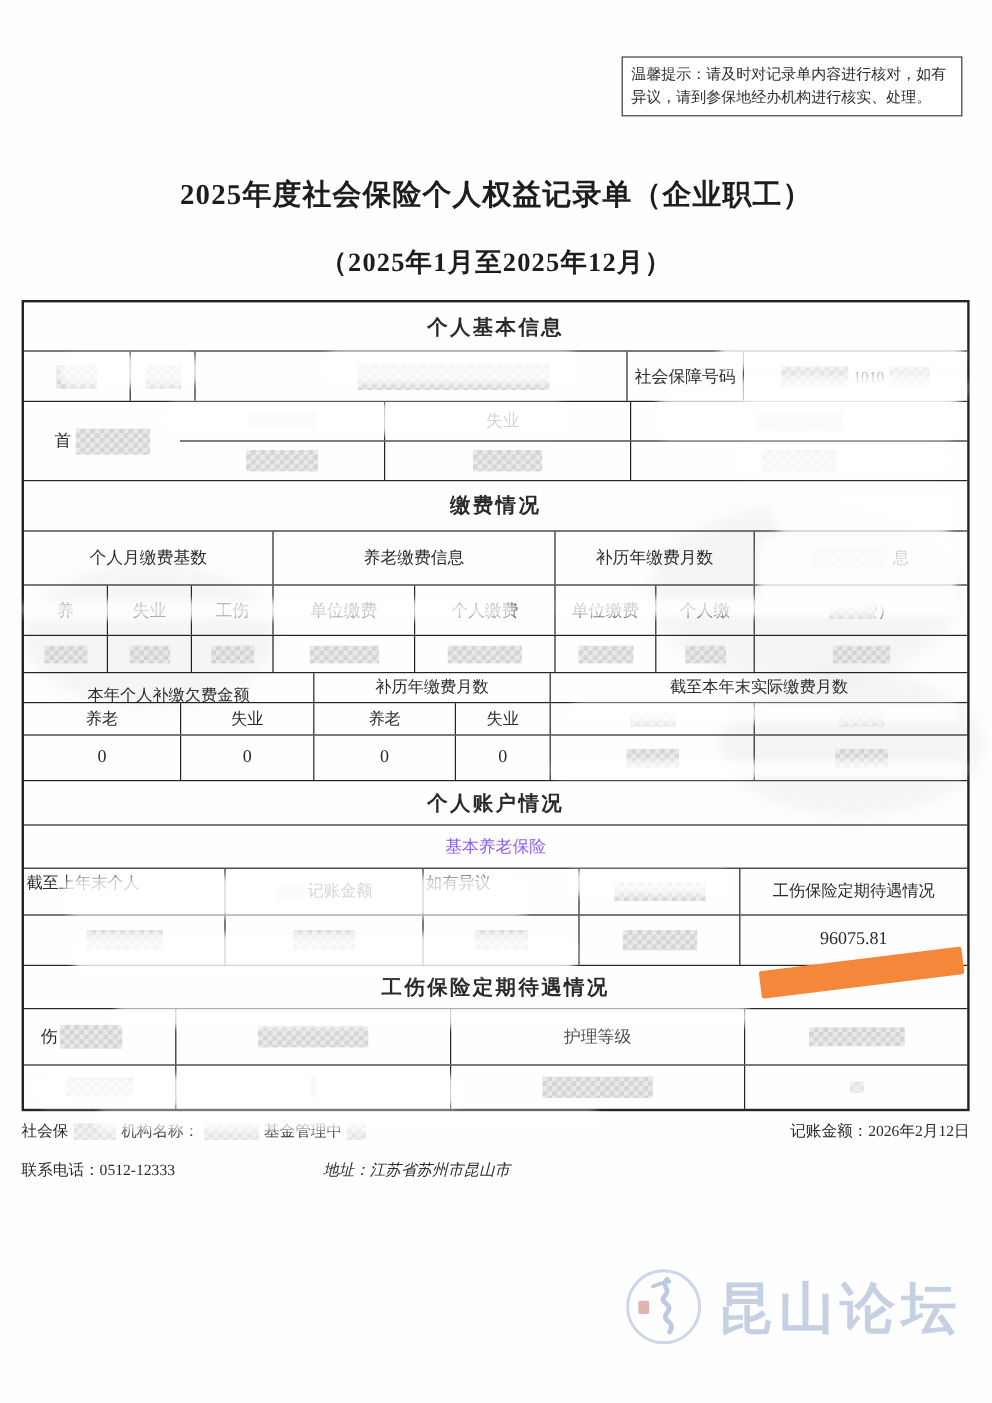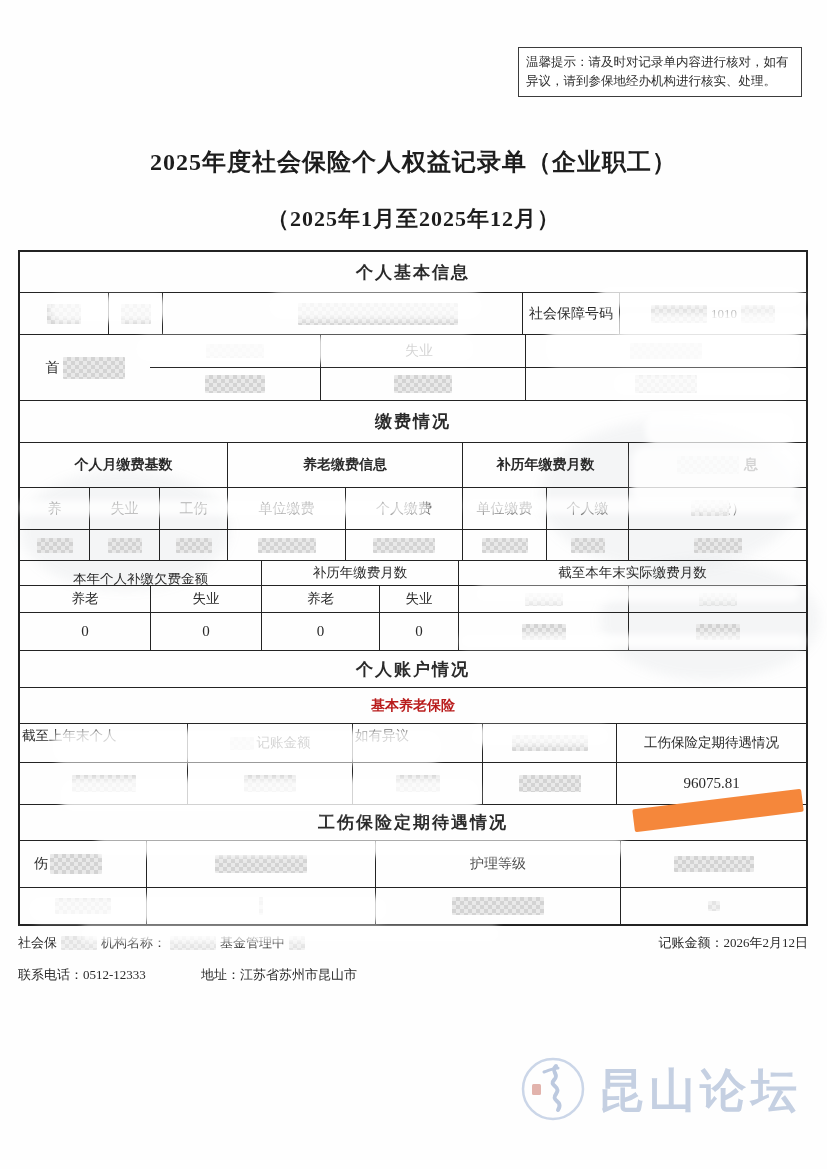--- a/index.html
+++ b/index.html
@@ -56,21 +56,21 @@
           filter:blur(6px); z-index:1; pointer-events:none; }
 
   
   .hl-orange { position:absolute; left:633px; top:799px; width:170px; height:23px;
                transform:rotate(-7deg); border-radius:2px; z-index:6; }
 
   
   .foot1 { position:absolute; left:18px; top:934px; width:790px; display:flex;
            justify-content:space-between; font-size:13px; align-items:center; z-index:3; }
   .foot2 { position:absolute; left:18px; top:966px; width:790px; font-size:13px; z-index:3; }
-  .foot2 .addr { margin-left:52px; }
+  .foot2 .addr { margin-left:120px;font-style:italic; }
   .frag { display:inline-flex; align-items:center; gap:4px; }
 
   
   .wm { position:absolute; left:520px; top:1056px; display:flex; align-items:flex-end;
         gap:12px; z-index:4; }
   .wm-text { font-size:46px; font-weight:bold; letter-spacing:5px;
              font-family:"Liberation Serif","DejaVu Serif",serif; }
 </style>
 </head>
 <body>
@@ -140,21 +140,21 @@
               <span class="redact" style="width:62px;height:18px;"></span>
             </div>
         </div>
       </div>
     </div>
 
     <div class="row" style="height:42px;">
       <div class="cell grow sec-title">缴费情况</div>
     </div>
 
-    <div class="row" style="height:45px;font-weight:bold;">
+    <div class="row" style="height:45px;">
       <div class="cell sub-lbl" style="width:207px;">个人月缴费基数</div>
       <div class="cell sub-lbl" style="width:235px;">养老缴费信息</div>
       <div class="cell sub-lbl" style="width:166px;">补历年缴费月数</div>
       <div class="cell grow sub-lbl">
         <span class="redact faint" style="width:62px;height:18px;margin-right:5px;"></span>
         <span>息</span>
       </div>
     </div>
 
     <div class="row" style="height:42px;">
@@ -228,21 +228,21 @@
       <div class="cell grow">
           <span class="redact" style="width:44px;height:16px;"></span>
         </div>
     </div>
 
     <div class="row" style="height:37px;">
       <div class="cell grow sec-title">个人账户情况</div>
     </div>
 
     <div class="row" style="height:36px;">
-      <div class="cell grow sub-lbl" style="color:#b91c1c;font-weight:bold;">基本养老保险</div>
+      <div class="cell grow sub-lbl" style="color:#8b5cf6;">基本养老保险</div>
     </div>
 
     <div class="row" style="height:39px;">
       <div class="cell small-lbl" style="width:167px;justify-content:flex-start;align-items:flex-start;padding:3px 2px;">
         <span>截至上年末个人</span>
       </div>
       <div class="cell small-lbl" style="width:165px;">
         <span class="redact faint" style="width:24px;height:13px;margin-right:3px;"></span>
         <span>记账金额</span>
       </div>

